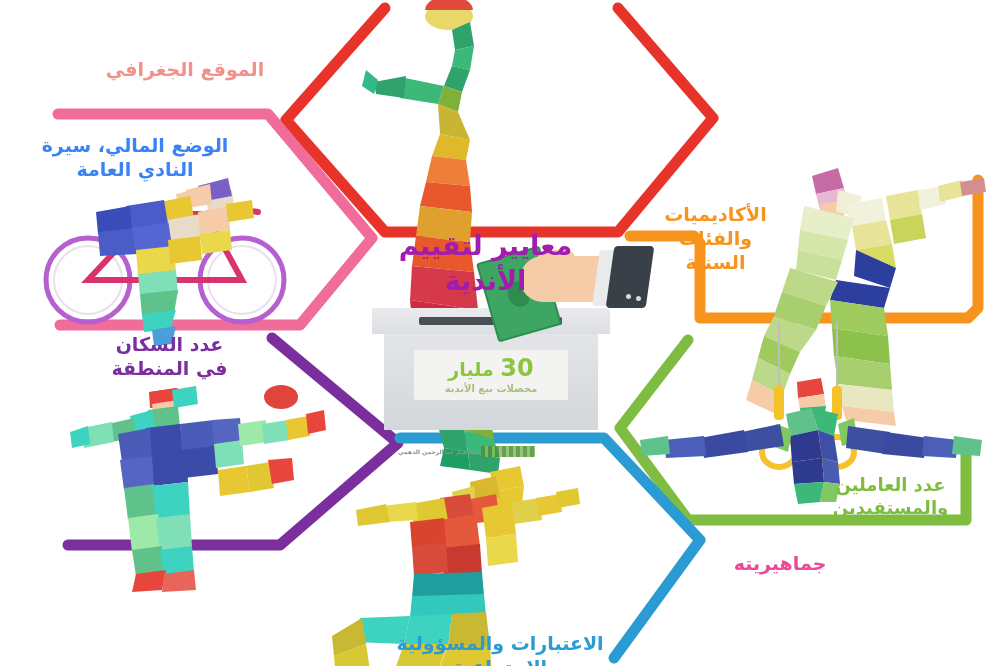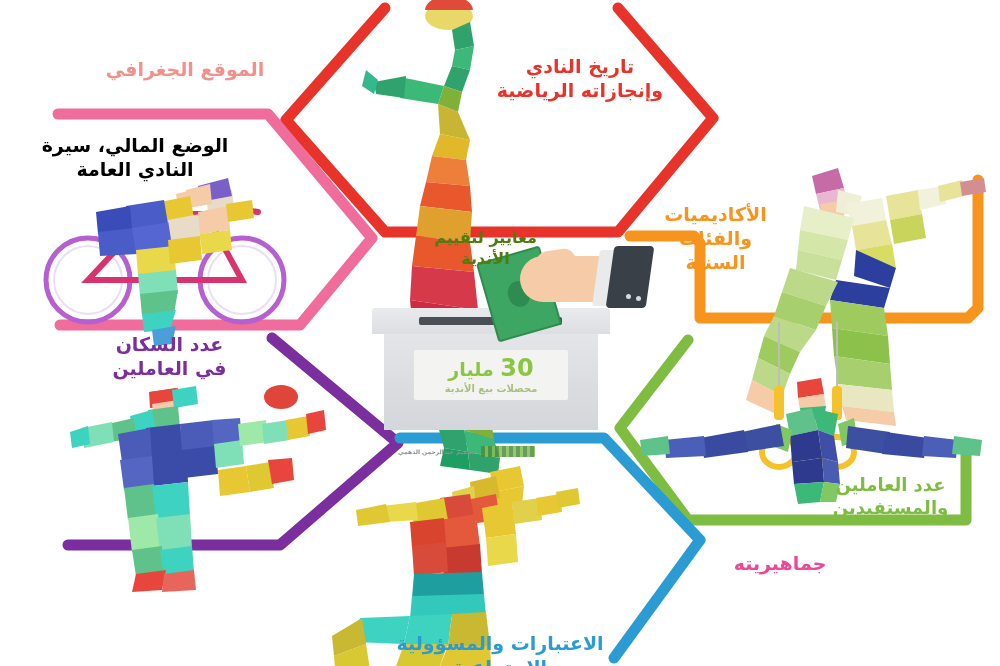--- a/index.html
+++ b/index.html
@@ -19,28 +19,28 @@
     direction:rtl;text-align:center;
     font-weight:bold;
     line-height:1.25;
     white-space:pre-line;
     letter-spacing:0px;
     pointer-events:auto;
   }
 
   
   #lbl-geo      {left:60px;  top:58px;  width:250px; font-size:19px; color:#F2918C;}
-  #lbl-finance  {left:10px;  top:134px; width:250px; font-size:19px; color:#000000;}
+  #lbl-finance  {left:10px;  top:134px; width:250px; font-size:19px; color:#3b82f6;}
   #lbl-history  {left:470px; top:55px;  width:220px; font-size:19px; color:#E8332A;}
   #lbl-academy  {left:628px; top:167px; width:175px; font-size:19px; color:#F7941E;margin-top:36px;}
   #lbl-staff    {left:788px; top:474px; width:205px; font-size:18px; color:#7FBC42;}
   #lbl-fans     {left:700px; top:552px; width:160px; font-size:19px; color:#ec4899;}
   #lbl-social   {left:340px; top:592px; width:320px; font-size:19px; color:#2B9BD4;margin-top:40px;}
   #lbl-pop      {left:62px;  top:333px; width:215px; font-size:19px; color:#7B2E9E;}
-  #lbl-center   {left:378px; top:228px; width:215px; font-size:16px; color:#4d7c0f;line-height:1.3;}
+  #lbl-center   {left:378px; top:228px; width:215px; font-size:27px; color:#a21caf;line-height:1.3;}
 
   
   .box-wrap{position:absolute;left:372px;top:308px;width:238px;height:122px;}
   .box-lid{
     position:absolute;left:0;top:0;width:238px;height:26px;
     background:linear-gradient(180deg,#E9EBED 0%,#DCDEE1 100%);
     border-radius:3px 3px 0 0;
   }
   .box-slot{
     position:absolute;left:47px;top:9px;width:143px;height:8px;
@@ -360,34 +360,32 @@
   <div class="credit">
     <div class="mark"></div>
     <div class="ctext">تصميم عبدالرحمن الدهمي</div>
   </div>
 
   <div class="lbl" id="lbl-geo">الموقع الجغرافي</div>
 
   <div class="lbl" id="lbl-finance">الوضع المالي، سيرة
 النادي العامة</div>
 
-  <div class="lbl" id="lbl-history">تاريخ النادي
-وإنجازاته الرياضية</div>
 
   <div class="lbl" id="lbl-academy">الأكاديميات
 والفئات
 السنية</div>
 
   <div class="lbl" id="lbl-staff">عدد العاملين
 والمستفيدين</div>
 
   <div class="lbl" id="lbl-fans">جماهيريته</div>
 
   <div class="lbl" id="lbl-social">الاعتبارات والمسؤولية
 الاجتماعية</div>
 
   <div class="lbl" id="lbl-pop">عدد السكان
-في العاملين</div>
+في المنطقة</div>
 
   <div class="lbl" id="lbl-center">معايير لتقييم
 الأندية</div>
 
 </div>
 
 </body></html>

